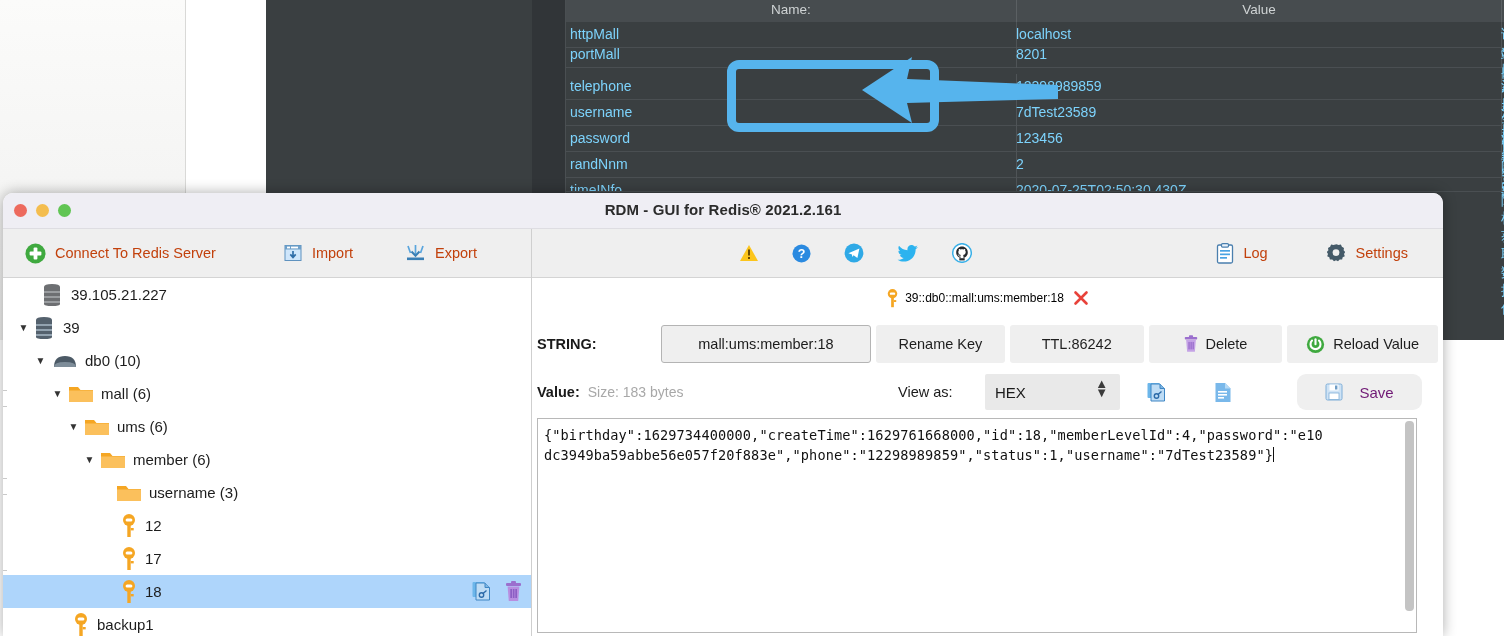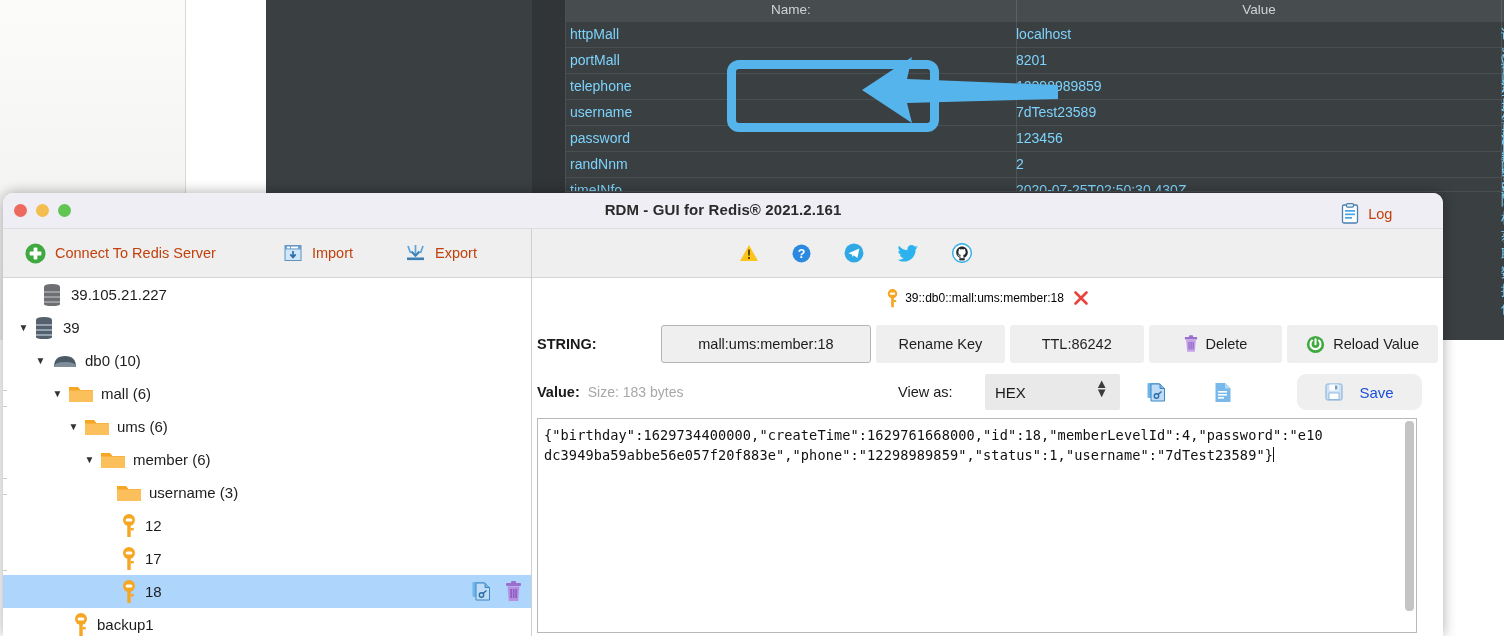--- a/index.html
+++ b/index.html
@@ -93,21 +93,21 @@
   }
   .tb-btn {
     display:flex; align-items:center; gap:9px;
     font-size:14.5px; color:#c2410c; cursor:pointer;
   }
   #tb-right {
     flex:1; height:49px; display:flex; align-items:center;
     position:relative;
   }
   #social { position:absolute; left:207px; display:flex; align-items:center; gap:33px; }
-  #tb-far { position:absolute; right:35px; display:flex; align-items:center; gap:58px;flex-direction:column; }
+  #tb-far { position:absolute; right:35px; display:flex; align-items:center; gap:58px; }
 
   
   #rdm-body { display:flex; height:358px; }
   #sidebar {
     width:529px; background:#ffffff; border-right:1px solid #cfcfcf;
     position:relative; overflow:hidden;
   }
   #sb-scroll {
     position:absolute; left:0; top:0; width:4px; height:358px;
     background:#ffffff;
@@ -162,21 +162,21 @@
   #viewas-box .spin {
     position:absolute; right:12px; top:5px;
     display:flex; flex-direction:column; line-height:9px;
     font-size:13px; color:#3b3b3b;
   }
   .val-ico-btn { position:absolute; width:28px; height:30px; display:flex; align-items:center; justify-content:center; }
   #save-btn {
     position:absolute; left:765px; width:125px; height:36px;
     background:#efefef; border-radius:9px;
     display:flex; align-items:center; justify-content:center; gap:16px;
-    font-size:15px; color:#1d4ed8;
+    font-size:15px; color:#701a75;
   }
   #valuearea {
     position:absolute; left:5px; top:140px; width:880px; height:215px;
     background:#ffffff; border:1px solid #b8b8b8;
     overflow:hidden;
   }
   #valuetext {
     font-family:"DejaVu Sans Mono","Liberation Mono",monospace;
     font-size:13.6px; line-height:20px; color:#111;
     padding:6px 6px 0 6px; white-space:pre; letter-spacing:.1px;
@@ -207,21 +207,21 @@
     <div class="th" style="left:936px; width:266px">Description</div>
   </div>
 
   <div class="trow" style="top:22px">
     <div class="vsep" style="left:450px"></div>
       <div class="vsep" style="left:935px"></div>
     <span class="c-name">httpMall</span>
     <span class="c-val">localhost</span>
     <span class="c-desc">请求域名</span>
   </div>
-  <div class="trow" style="top:48px">
+  <div class="trow" style="top:42px">
     <div class="vsep" style="left:450px"></div>
       <div class="vsep" style="left:935px"></div>
     <span class="c-name">portMall</span>
     <span class="c-val">8201</span>
     <span class="c-desc">端口号</span>
   </div>
   <div class="trow" style="top:74px">
     <div class="vsep" style="left:450px"></div>
       <div class="vsep" style="left:935px"></div>
     <span class="c-name">telephone</span>

